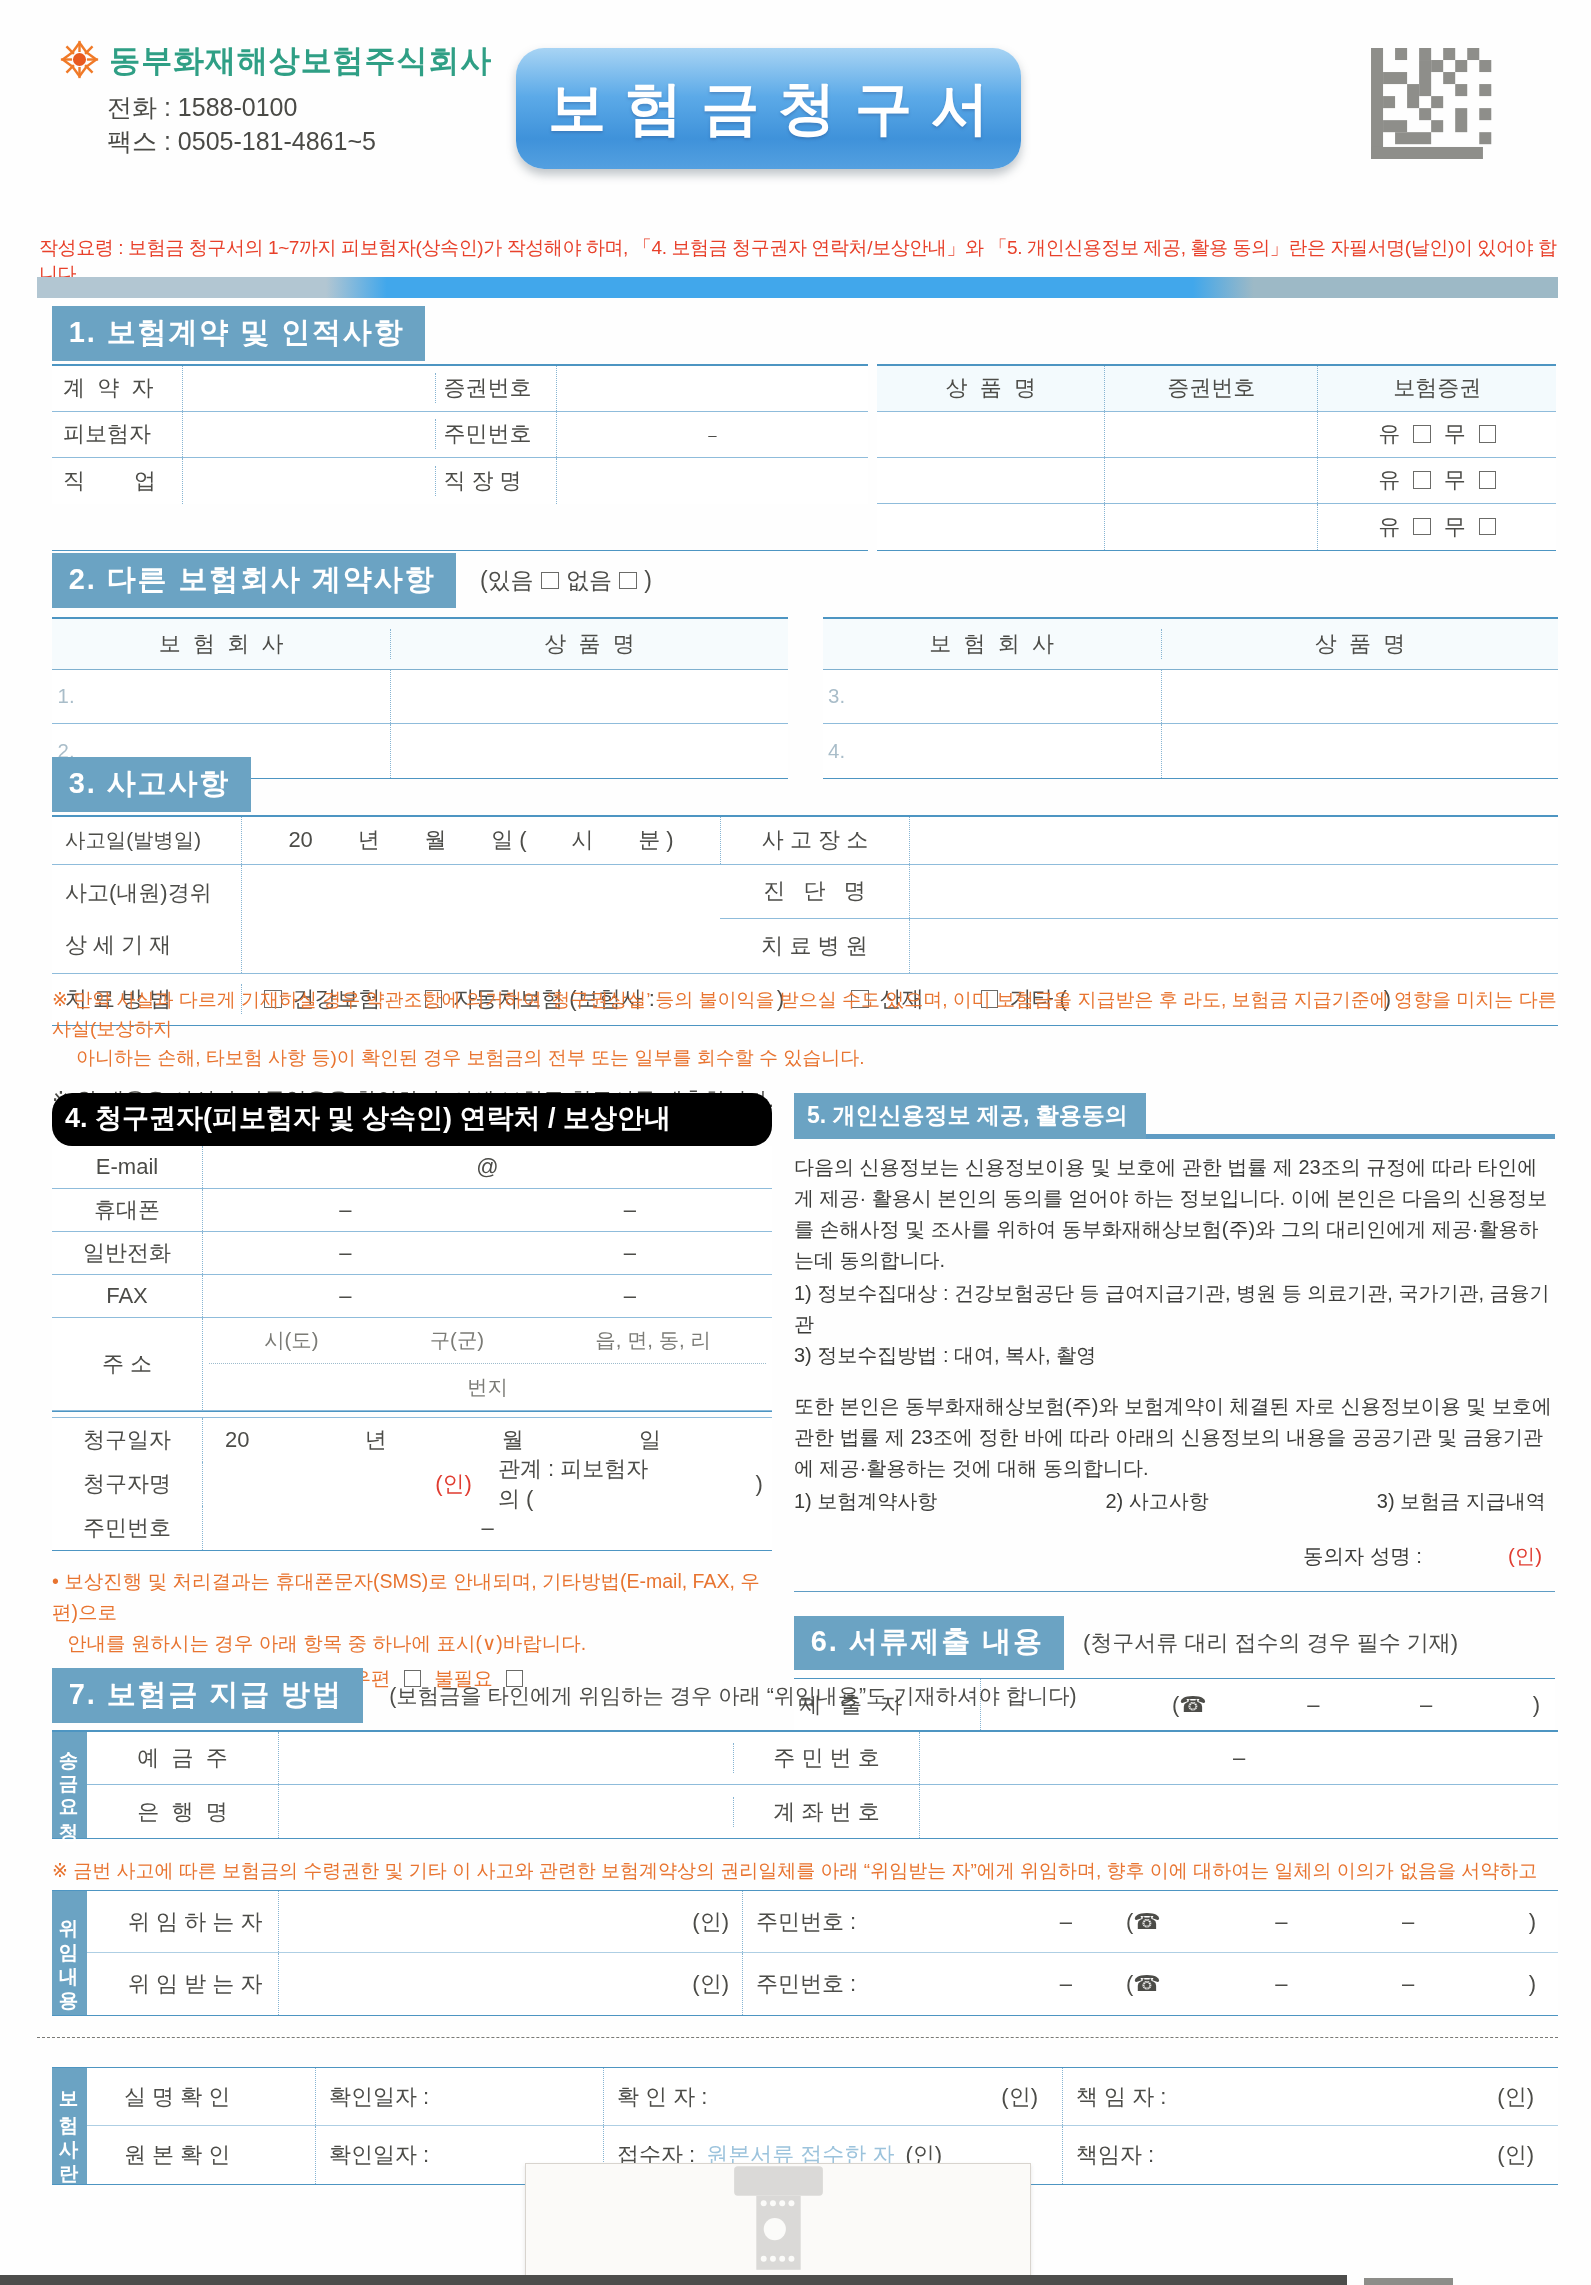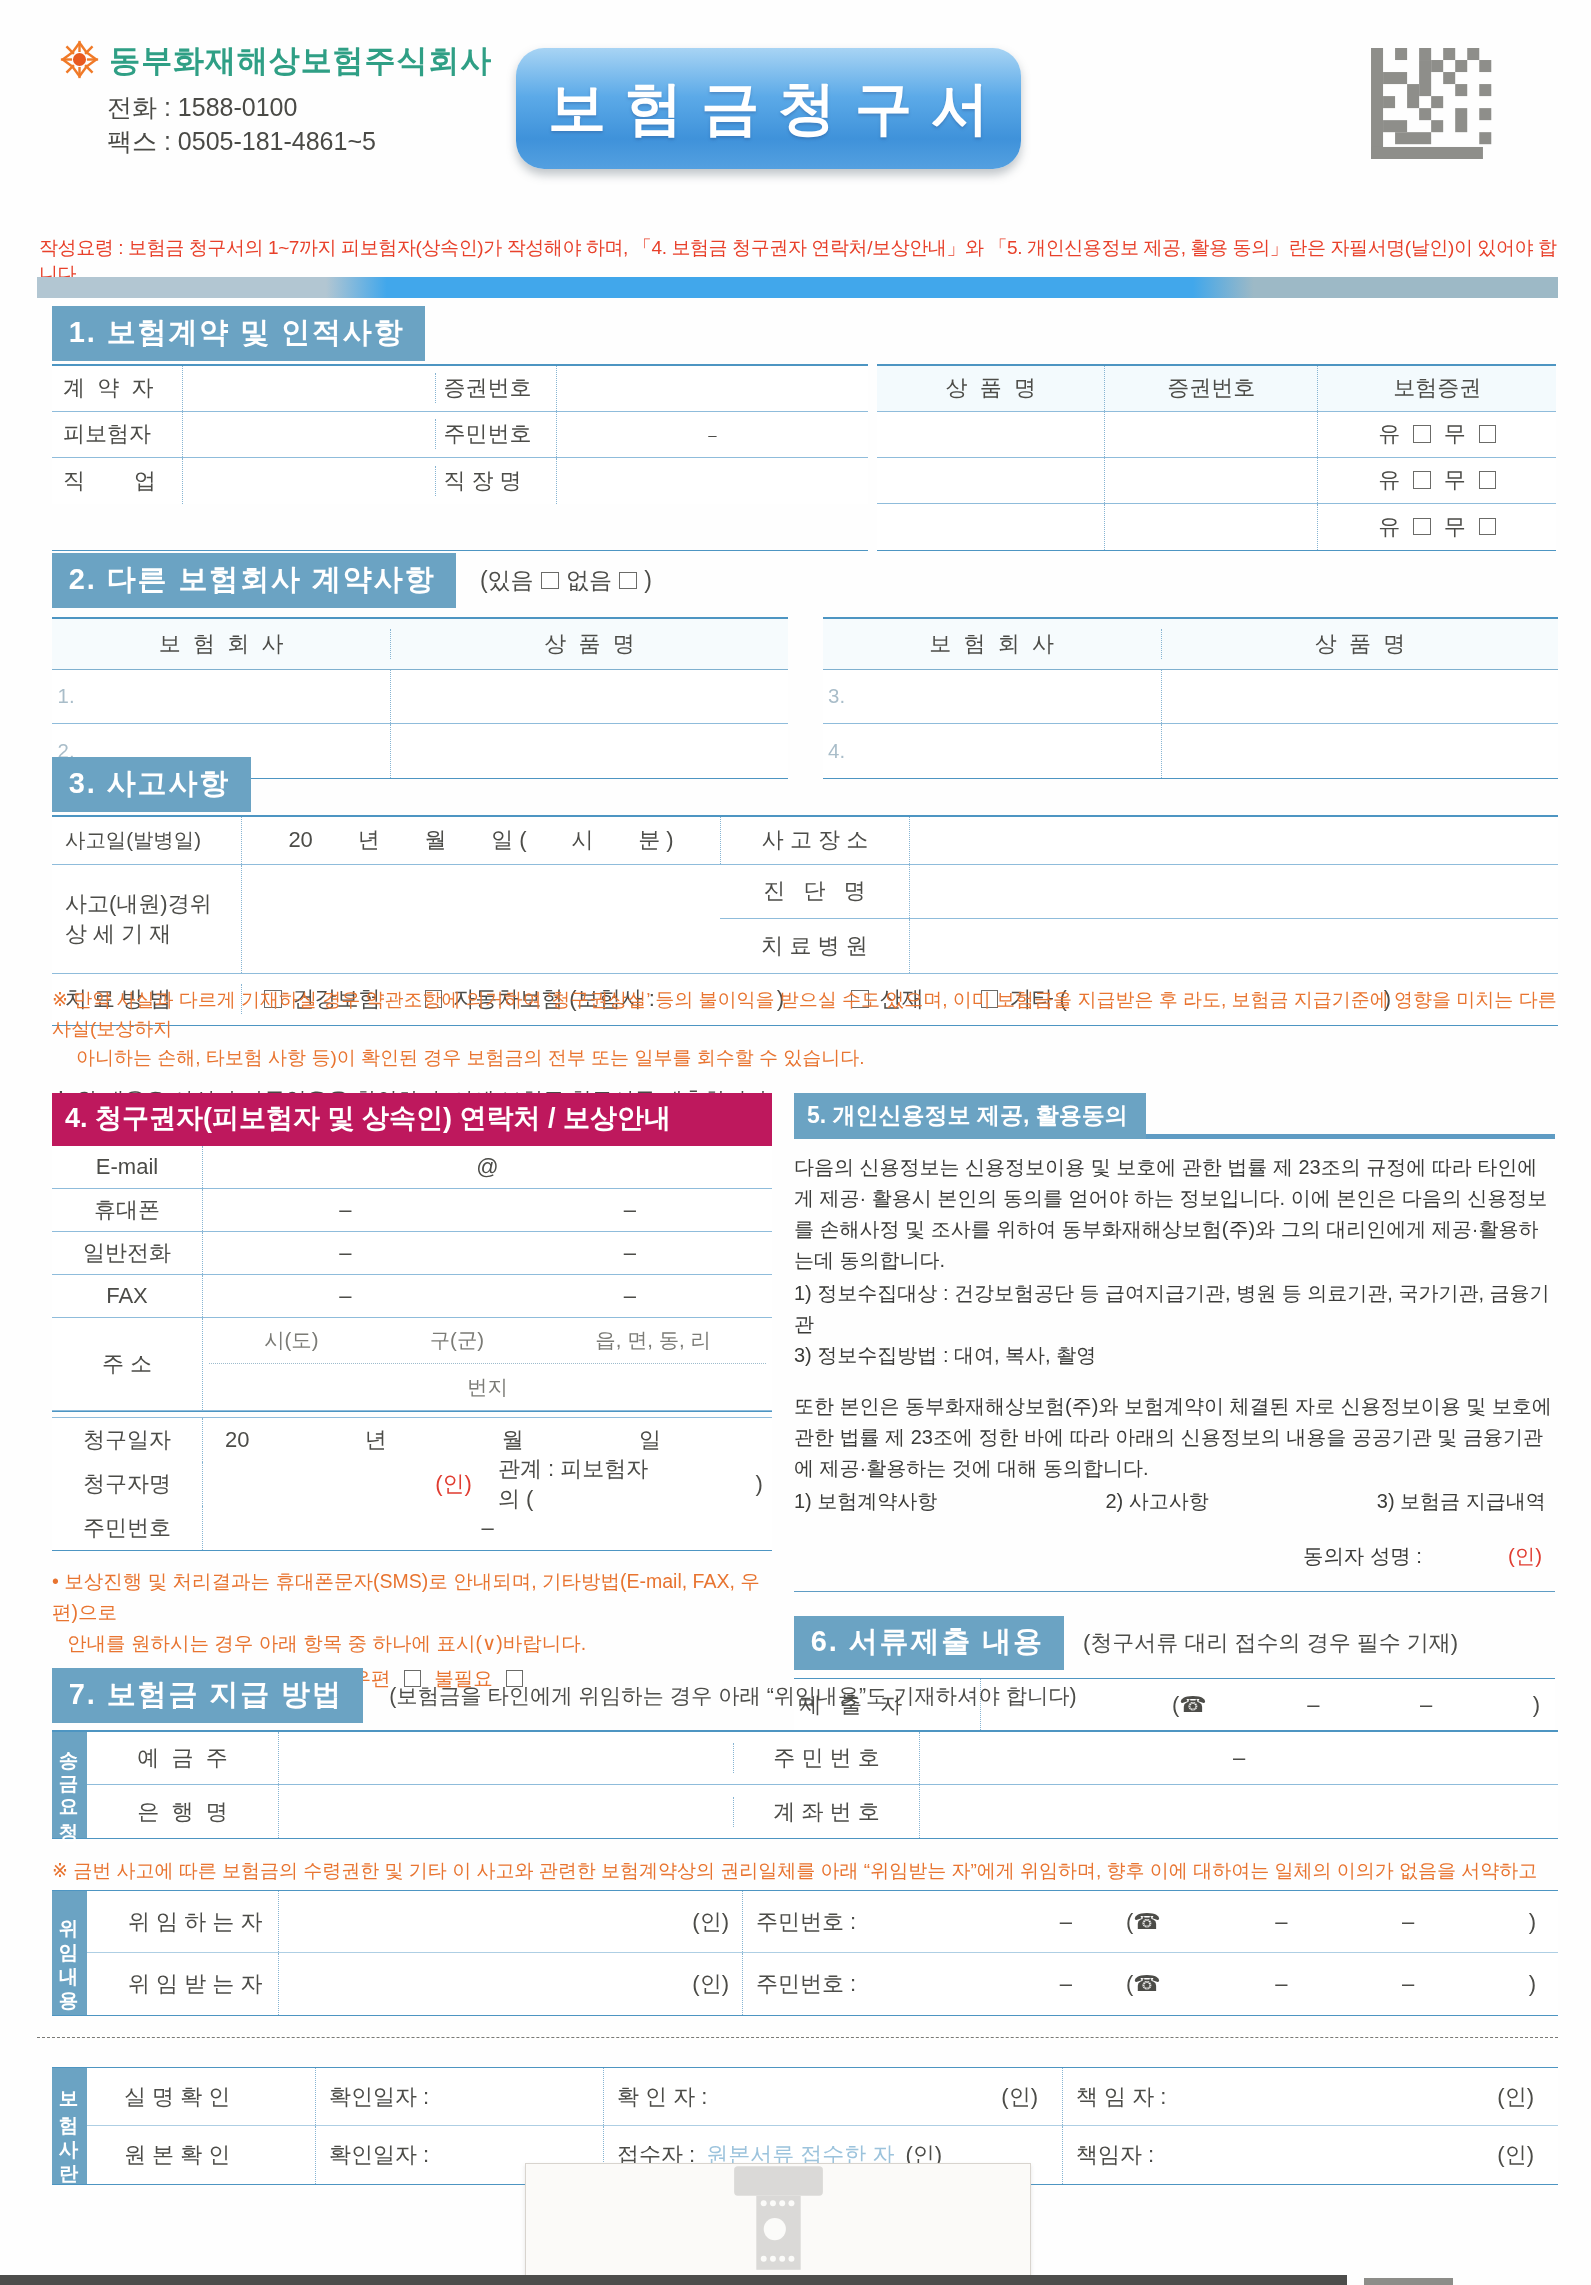--- a/index.html
+++ b/index.html
@@ -69,36 +69,36 @@
   .t2 .nB { flex:1; height:100%; }
 
   
   .s3 { position:absolute; top:757px; left:52px; width:1506px; }
   .s3 .tbl { margin-top:2.8px; }
   .s3 .cL { width:189px; padding-left:13px; }
   .s3 .cD { width:479px; height:100%; display:flex; align-items:center; justify-content:space-around; padding:0 24px; }
   .s3 .cL2 { width:189px; display:flex; justify-content:center; height:100%; align-items:center; }
   .s3 .cV { flex:1; height:100%; }
   .s3 .row2 { height:109px !important; align-items:stretch; }
-  .s3 .lbl2wrap { width:189px; display:flex; flex-direction:column; justify-content:center; padding:13px 0 13px 13px; }
+  .s3 .lbl2wrap { width:189px; display:flex; flex-direction:column; justify-content:space-between; padding:13px 0 13px 13px; }
   .s3 .mid2 { width:479px; border-left:0.9px dotted #86b4d2; }
   .s3 .right2 { flex:1; display:flex; flex-direction:column; }
   .s3 .right2 .sub { flex:1; display:flex; align-items:center; }
   .s3 .right2 .sub:first-child { border-bottom:0.9px solid #8fbcdb; }
   .s3 .sub .sl { width:189px; display:flex; justify-content:center; }
   .s3 .sub .sv { flex:1; height:100%; border-left:0.9px dotted #86b4d2; }
   .s3 .treat { flex:1; display:flex; align-items:center; gap:11px; padding-left:22px; font-size:22px; color:#4c4c48; }
   .notes3 { position:absolute; top:985px; left:52px; width:1506px; }
   .note-org { color:#e87430; font-size:19px; line-height:29px; }
   .note-org .indent { padding-left:24px; display:block; }
   .note-dark { margin-top:13px; color:#4a4a46; font-size:21.3px; }
 
   
   .s4 { position:absolute; top:1093px; left:52px; width:720px; }
-  .s4 .badge4 { display:block; background:#be185d; color:#fff; font-weight:bold; font-size:27px; padding:7.4px 9.3px 9.3px 13px; letter-spacing:0; }
+  .s4 .badge4 { display:block; background:#000000; color:#fff; font-weight:bold; font-size:27px; padding:7.4px 9.3px 9.3px 13px; letter-spacing:0;border-radius:20px; }
   .t4 { border-bottom:1.9px solid #4d95c2; }
   .t4 .row { border-bottom:0.9px solid #8fbcdb; height:43px; }
   .t4 .lc { width:150px; display:flex; justify-content:center; }
   .t4 .vc { flex:1; height:100%; display:flex; align-items:center; justify-content:space-around; }
   .t4 .addr { height:93px; }
   .t4 .addrv { flex:1; height:100%; display:flex; flex-direction:column; }
   .t4 .addrl1 { flex:1; display:flex; align-items:center; justify-content:space-around; border-bottom:0.9px dotted #9dbccd; margin:0 5.6px; color:#7b7b76; }
   .t4 .addrl2 { flex:1; display:flex; align-items:center; justify-content:center; color:#7b7b76; }
   .t4g { border-top:1.9px solid #8fbcdb; border-bottom:1.9px solid #4d95c2; margin-top:5.6px; }
   .t4g .row { height:44px; }

